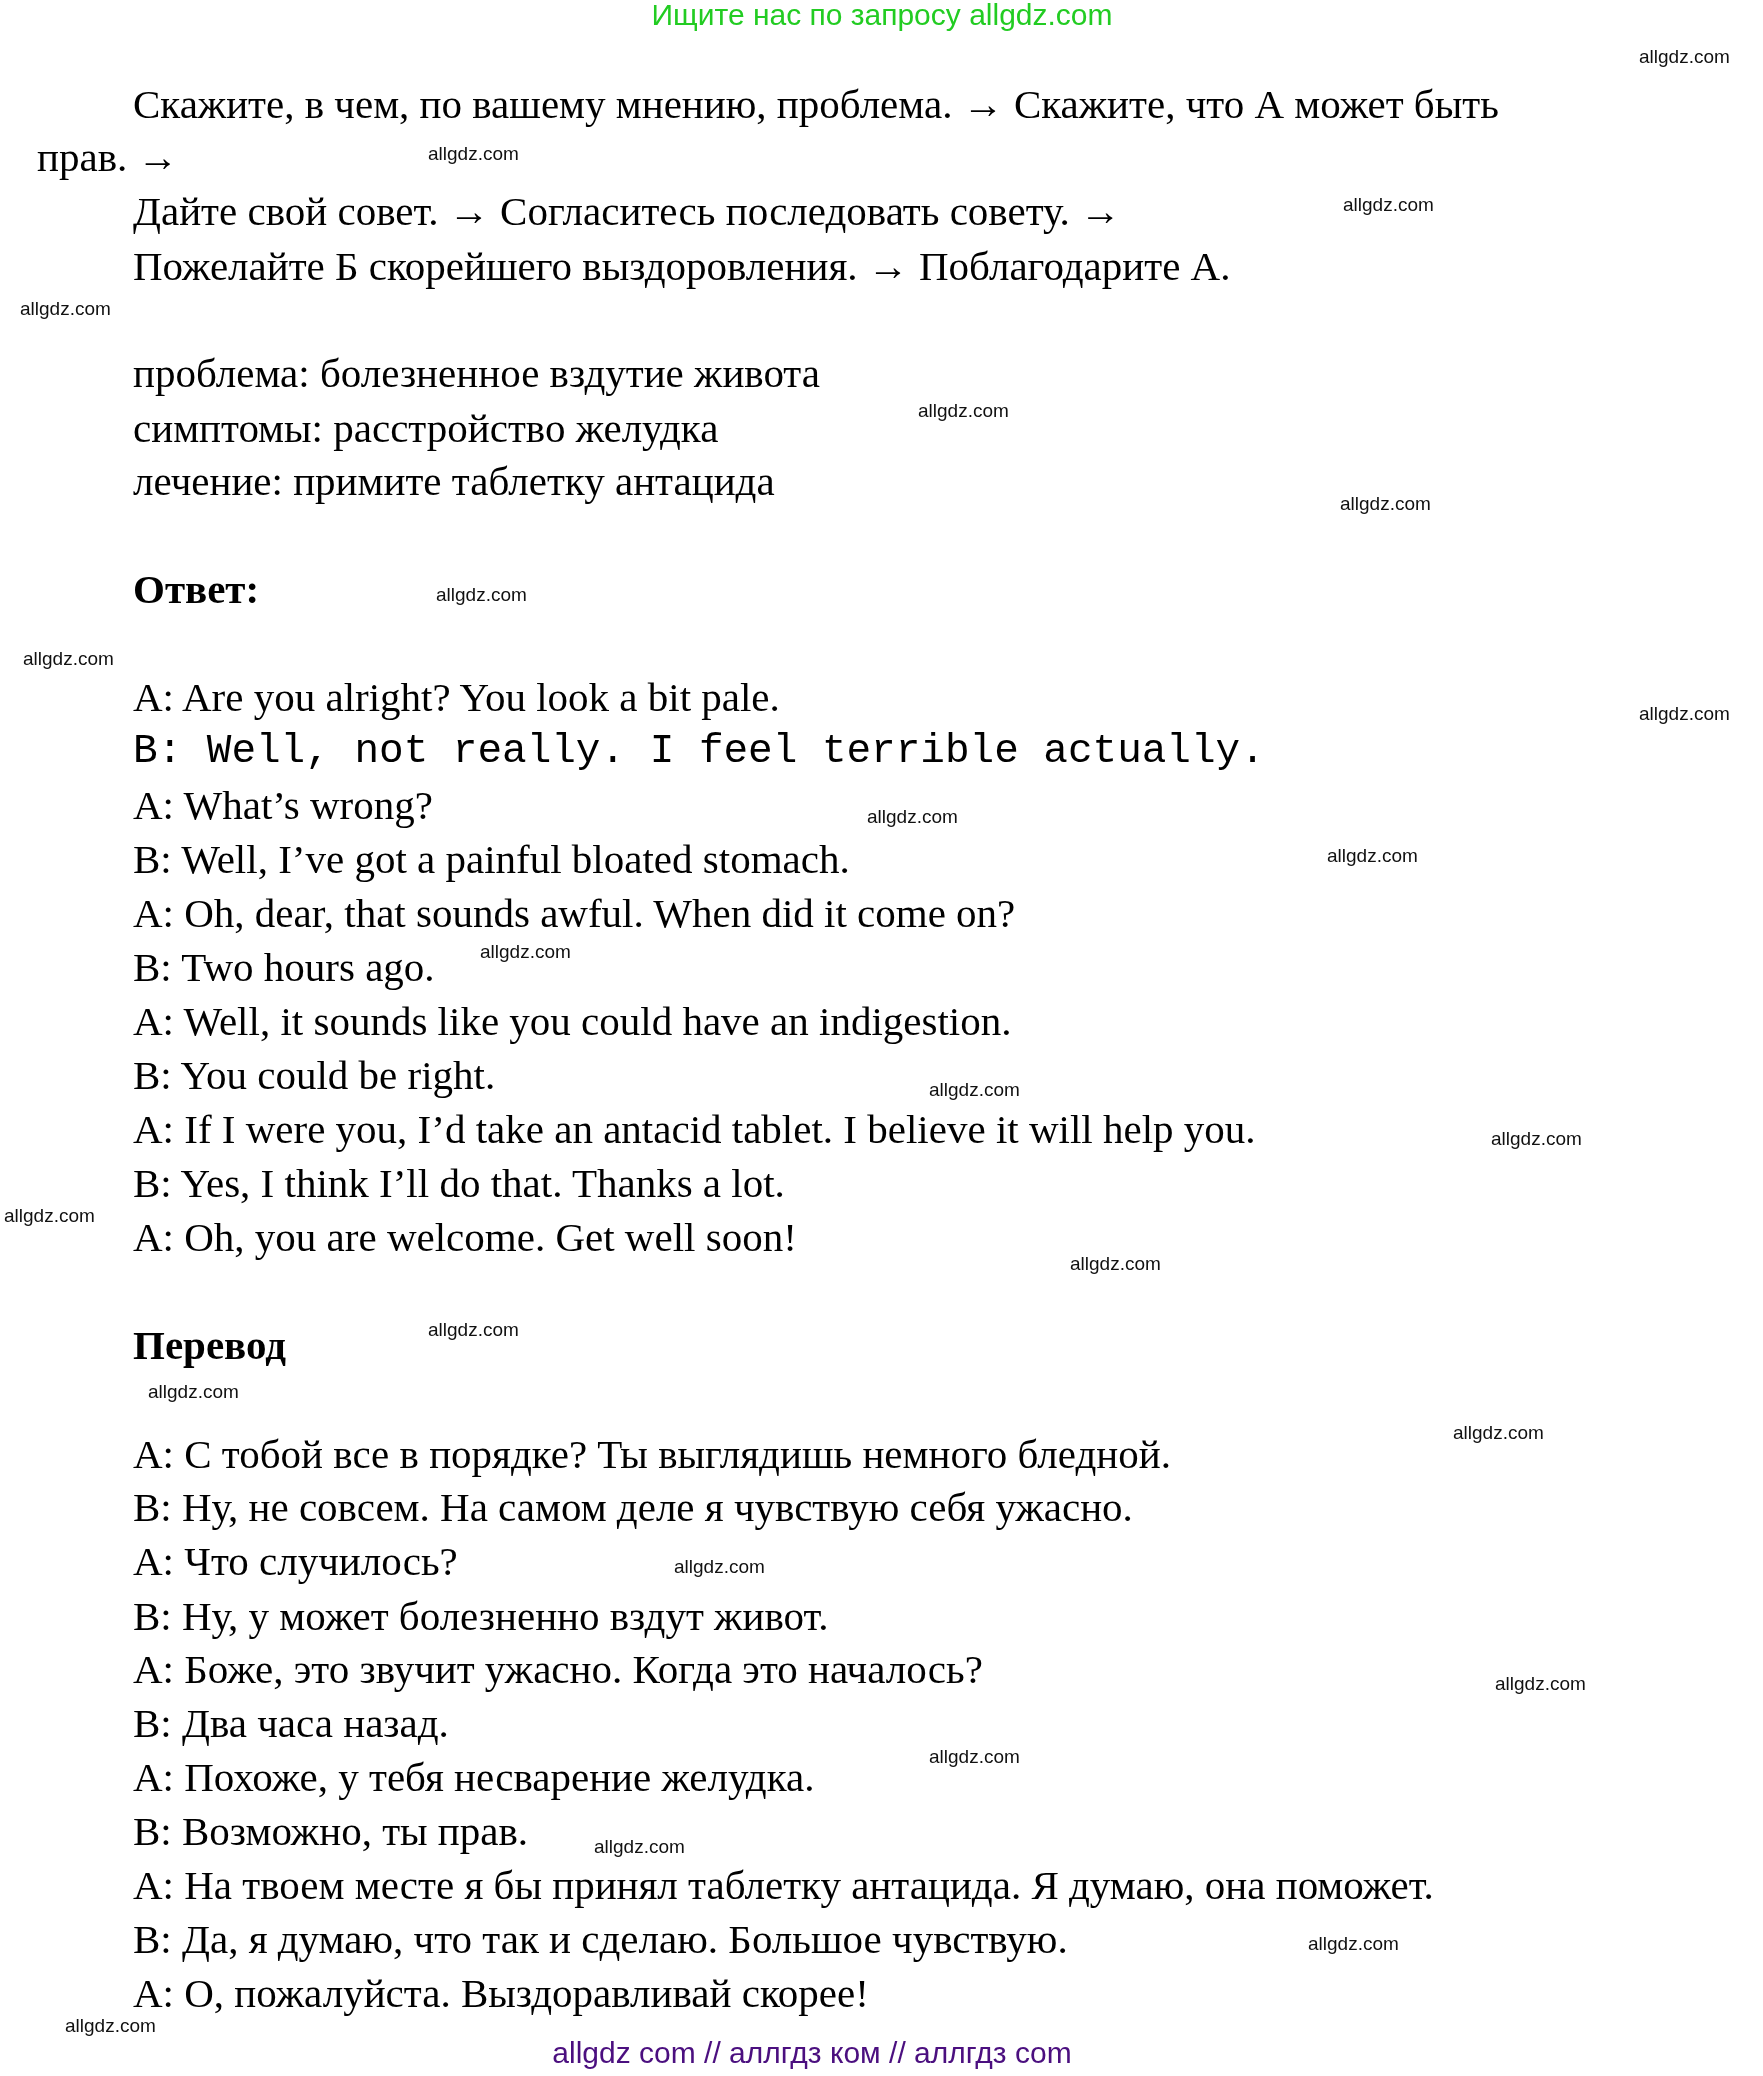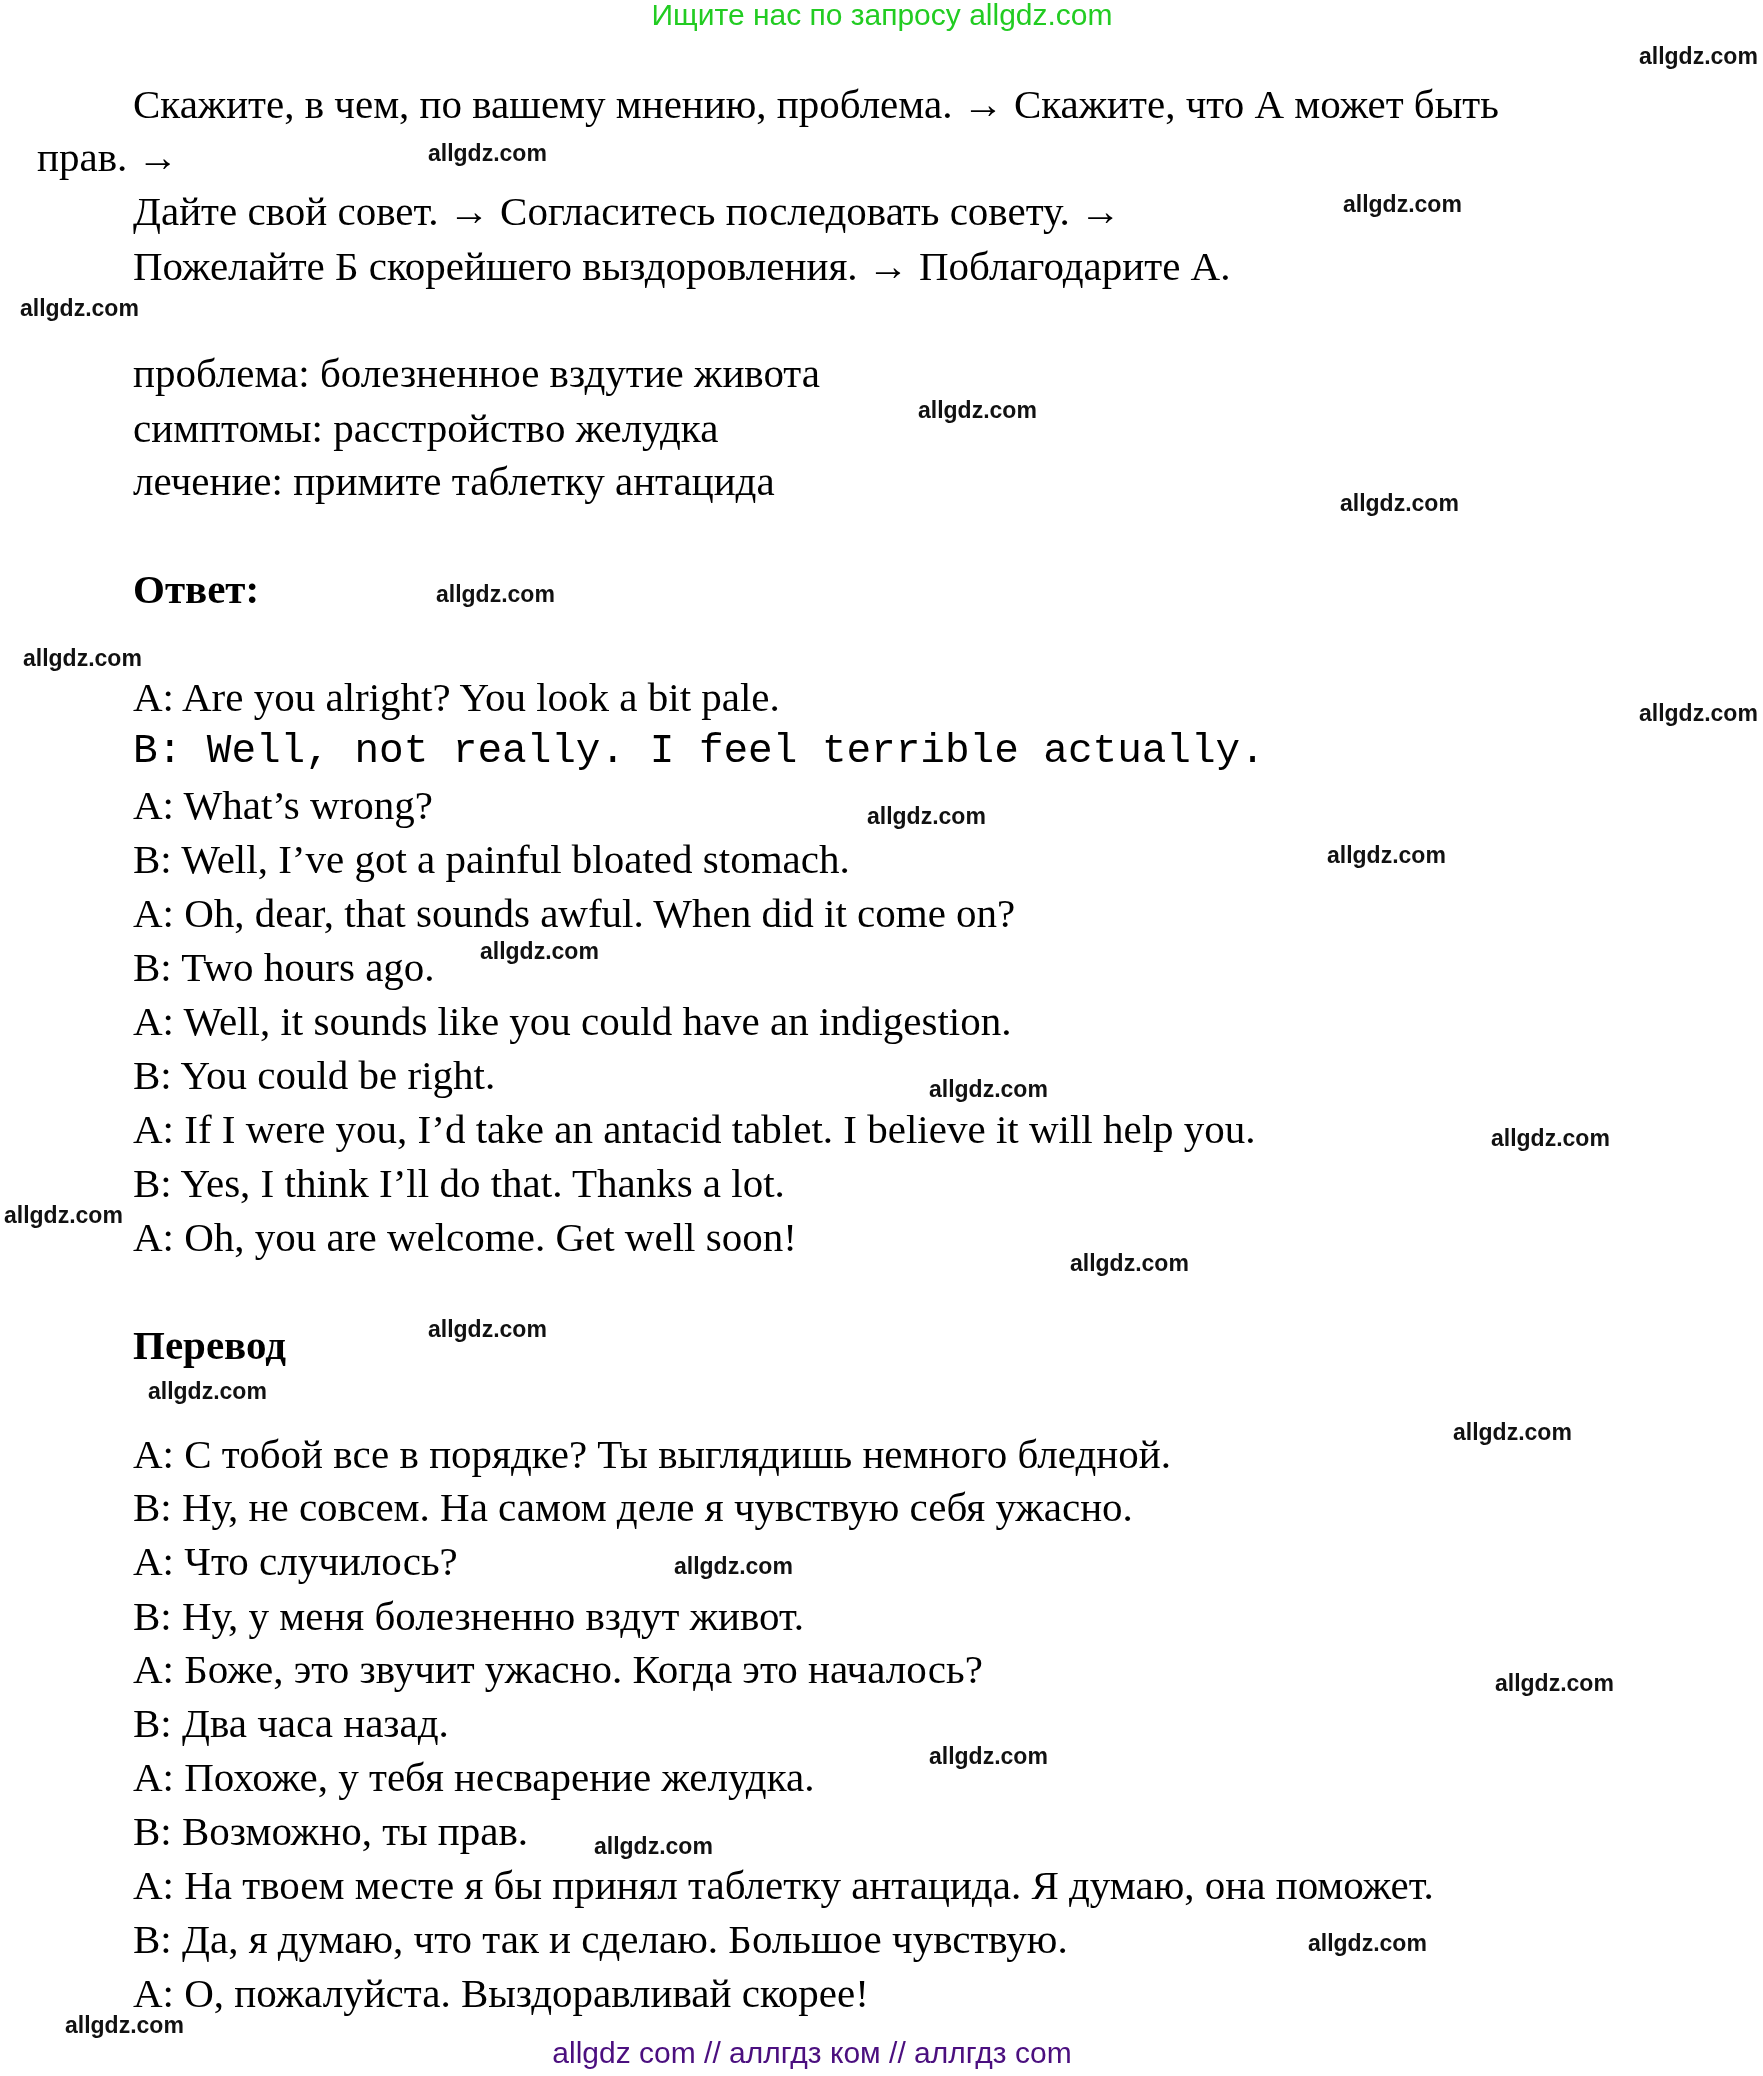--- a/index.html
+++ b/index.html
@@ -2,21 +2,21 @@
 <html style="font-size:12.8px"><head>
 <meta charset="utf-8">
 <style>
   html, body { margin:0; padding:0; background:#ffffff; }
   body { width:1764px; height:2077px; position:relative; overflow:hidden; }
   .abs { position:absolute; white-space:nowrap; }
   .header { left:0; width:1764px; text-align:center; top:-1.6px; font-family:"Liberation Sans", sans-serif; font-size:30px; color:#22cc22; }
   .footer { left:0; width:1624px; text-align:center; top:2053px; font-family:"Liberation Sans", sans-serif; font-size:30px; color:#4b0f7f; line-height:40px; margin-top:-20px;}
   .serif { font-family:"Liberation Serif", serif; font-size:41px; color:#000; line-height:48px; }
   .bold { font-weight:bold; }
-  .wm { font-family:"Liberation Sans", sans-serif; font-size:23px; color:#111; line-height:29px;font-weight:bold; }
+  .wm { font-family:"Liberation Sans", sans-serif; font-size:19px; color:#111; line-height:29px; }
 </style>
 </head>
 <body>
 
 <div class="abs header">Ищите нас по запросу allgdz.com</div>
 
 <div class="abs serif" style="left:133px; top:80px;">Скажите, в чем, по вашему мнению, проблема. → Скажите, что А может быть</div>
 <div class="abs serif" style="left:37px; top:133px;">прав. →</div>
 <div class="abs serif" style="left:133px; top:187px;">Дайте свой совет. → Согласитесь последовать совету.  →</div>
 <div class="abs serif" style="left:133px; top:242px;">Пожелайте Б скорейшего выздоровления. → Поблагодарите А.</div>
@@ -35,21 +35,21 @@
 <div class="abs serif" style="left:133px; top:997px;">A: Well, it sounds like you could have an indigestion.</div>
 <div class="abs serif" style="left:133px; top:1051px;">B: You could be right.</div>
 <div class="abs serif" style="left:133px; top:1105px;">A: If I were you, I’d take an antacid tablet. I believe it will help you.</div>
 <div class="abs serif" style="left:133px; top:1159px;">B: Yes, I think I’ll do that. Thanks a lot.</div>
 <div class="abs serif" style="left:133px; top:1213px;text-align:center;">A: Oh, you are welcome. Get well soon!</div>
 
 <div class="abs serif bold" style="left:133px; top:1321px;">Перевод</div>
 <div class="abs serif" style="left:133px; top:1430px;text-align:center;">A: С тобой все в порядке? Ты выглядишь немного бледной.</div>
 <div class="abs serif" style="left:133px; top:1483px;">B: Ну, не совсем. На самом деле я чувствую себя ужасно.</div>
 <div class="abs serif" style="left:133px; top:1537px;">A: Что случилось?</div>
-<div class="abs serif" style="left:133px; top:1592px;">B: Ну, у меня болезненно вздут живот.</div>
+<div class="abs serif" style="left:133px; top:1592px;">B: Ну, у может болезненно вздут живот.</div>
 <div class="abs serif" style="left:133px; top:1645px;">A: Боже, это звучит ужасно. Когда это началось?</div>
 <div class="abs serif" style="left:133px; top:1699px;">B: Два часа назад.</div>
 <div class="abs serif" style="left:133px; top:1753px;">A: Похоже, у тебя несварение желудка.</div>
 <div class="abs serif" style="left:133px; top:1807px;">B: Возможно, ты прав.</div>
 <div class="abs serif" style="left:133px; top:1861px;">A: На твоем месте я бы принял таблетку антацида. Я думаю, она поможет.</div>
 <div class="abs serif" style="left:133px; top:1915px;">B: Да, я думаю, что так и сделаю. Большое чувствую.</div>
 <div class="abs serif" style="left:133px; top:1969px;">A: О, пожалуйста. Выздоравливай скорее!</div>
 
 <div class="abs wm" style="left:1639px; top:42px;">allgdz.com</div>
 <div class="abs wm" style="left:428px; top:139px;">allgdz.com</div>

